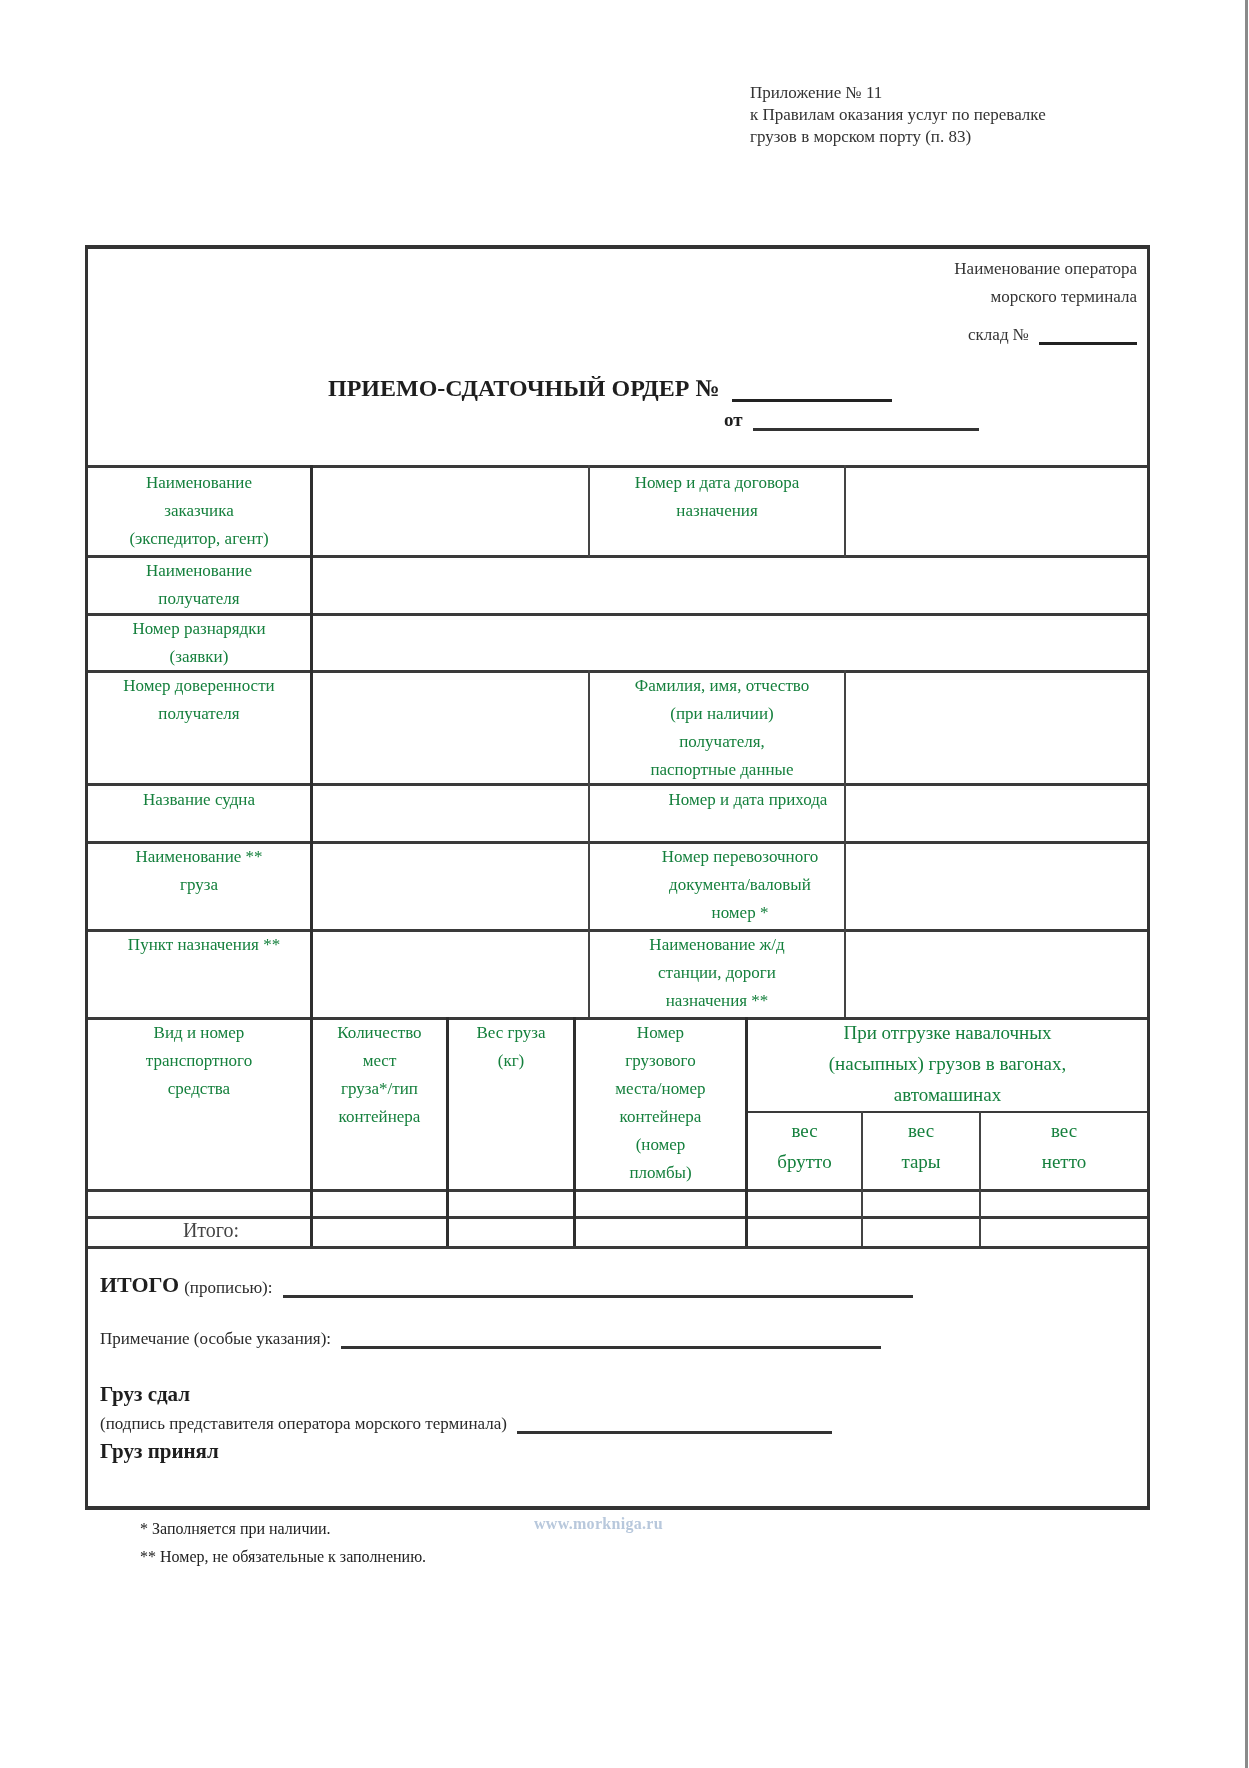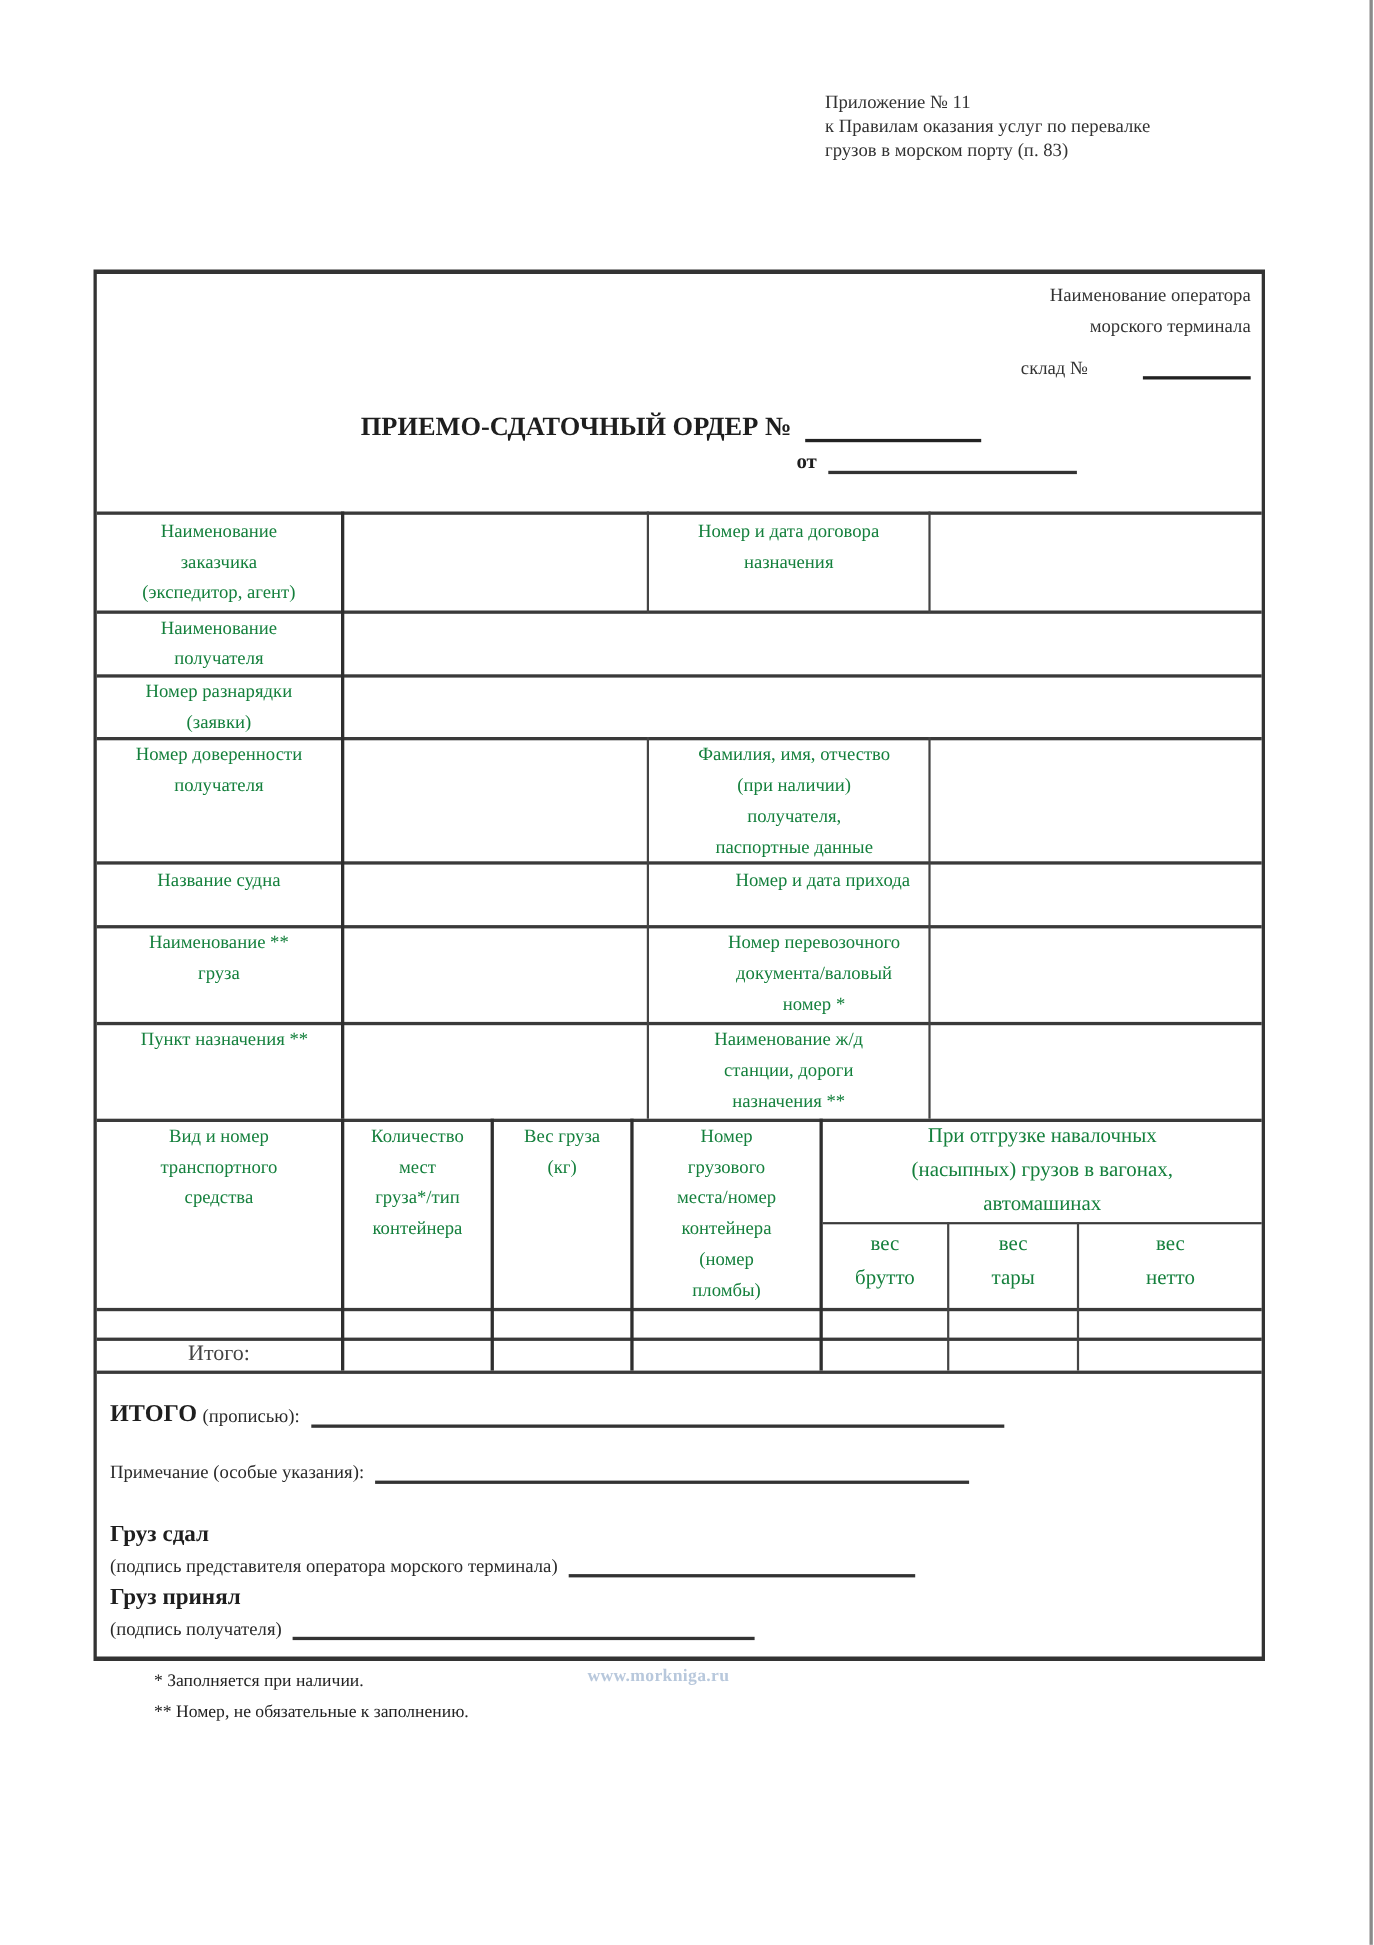--- a/index.html
+++ b/index.html
@@ -56,21 +56,20 @@
       color: #333;
     }
     .sklad {
       position: absolute;
       right: 10px;
       top: 75px;
       font-size: 17px;
       color: #333;
       display: flex;
       align-items: flex-end;
-      gap: 40px;
     }
     .sklad .blank {
       display: inline-block;
       width: 98px;
       border-bottom: 3px solid #222;
       margin-left: 10px;
       height: 18px;
     }
     .title-row {
       position: absolute;
@@ -338,21 +337,21 @@
   </div>
 
   <div class="cell-input" style="left:0; width:222px; top:943px; height:24px;"></div>
   <div class="cell-input" style="left:225px; width:133px; top:943px; height:24px;"></div>
   <div class="cell-input" style="left:361px; width:124px; top:943px; height:24px;"></div>
   <div class="cell-input" style="left:488px; width:169px; top:943px; height:24px;"></div>
   <div class="cell-input" style="left:660px; width:113px; top:943px; height:24px;"></div>
   <div class="cell-input" style="left:775px; width:116px; top:943px; height:24px;"></div>
   <div class="cell-input" style="left:893px; width:166px; top:943px; height:24px;"></div>
 
-  <div class="itogo-row-label" style="left:0; width:222px; top:970px;">Итого:</div>
+  <div class="itogo-row-label" style="left:12px; width:222px; top:970px;">Итого:</div>
   <div class="cell-input" style="left:225px; width:133px; top:970px; height:27px;"></div>
   <div class="cell-input" style="left:361px; width:124px; top:970px; height:27px;"></div>
   <div class="cell-input" style="left:488px; width:169px; top:970px; height:27px;"></div>
   <div class="cell-input" style="left:660px; width:113px; top:970px; height:27px;"></div>
   <div class="cell-input" style="left:775px; width:116px; top:970px; height:27px;"></div>
   <div class="cell-input" style="left:893px; width:166px; top:970px; height:27px;"></div>
 
   <div class="bottom-line" style="left:12px; top:1023px;">
     <span class="big-bold">ИТОГО</span>
     <span style="margin-left:5px;">(прописью):</span>
@@ -361,21 +360,17 @@
   <div class="bottom-line" style="left:12px; top:1080px;">
     <span>Примечание (особые указания):</span>
     <span class="blank" style="width:540px;"></span>
   </div>
   <div class="sign-title" style="left:12px; top:1133px;">Груз сдал</div>
   <div class="bottom-line" style="left:12px; top:1165px;">
     <span>(подпись представителя оператора морского терминала)</span>
     <span class="blank" style="width:315px;"></span>
   </div>
   <div class="sign-title" style="left:12px; top:1190px;">Груз принял</div>
-  <div class="bottom-line" style="left:12px; top:1222px;">
-    <span>(подпись получателя)</span>
-    <span class="blank" style="width:420px;"></span>
-  </div>
 </div>
 
 <div class="footnote" style="top:1520px;">* Заполняется при наличии.</div>
 <div class="footnote" style="top:1548px;">** Номер, не обязательные к заполнению.</div>
 <div class="watermark">www.morkniga.ru</div>
 
 </body></html>

